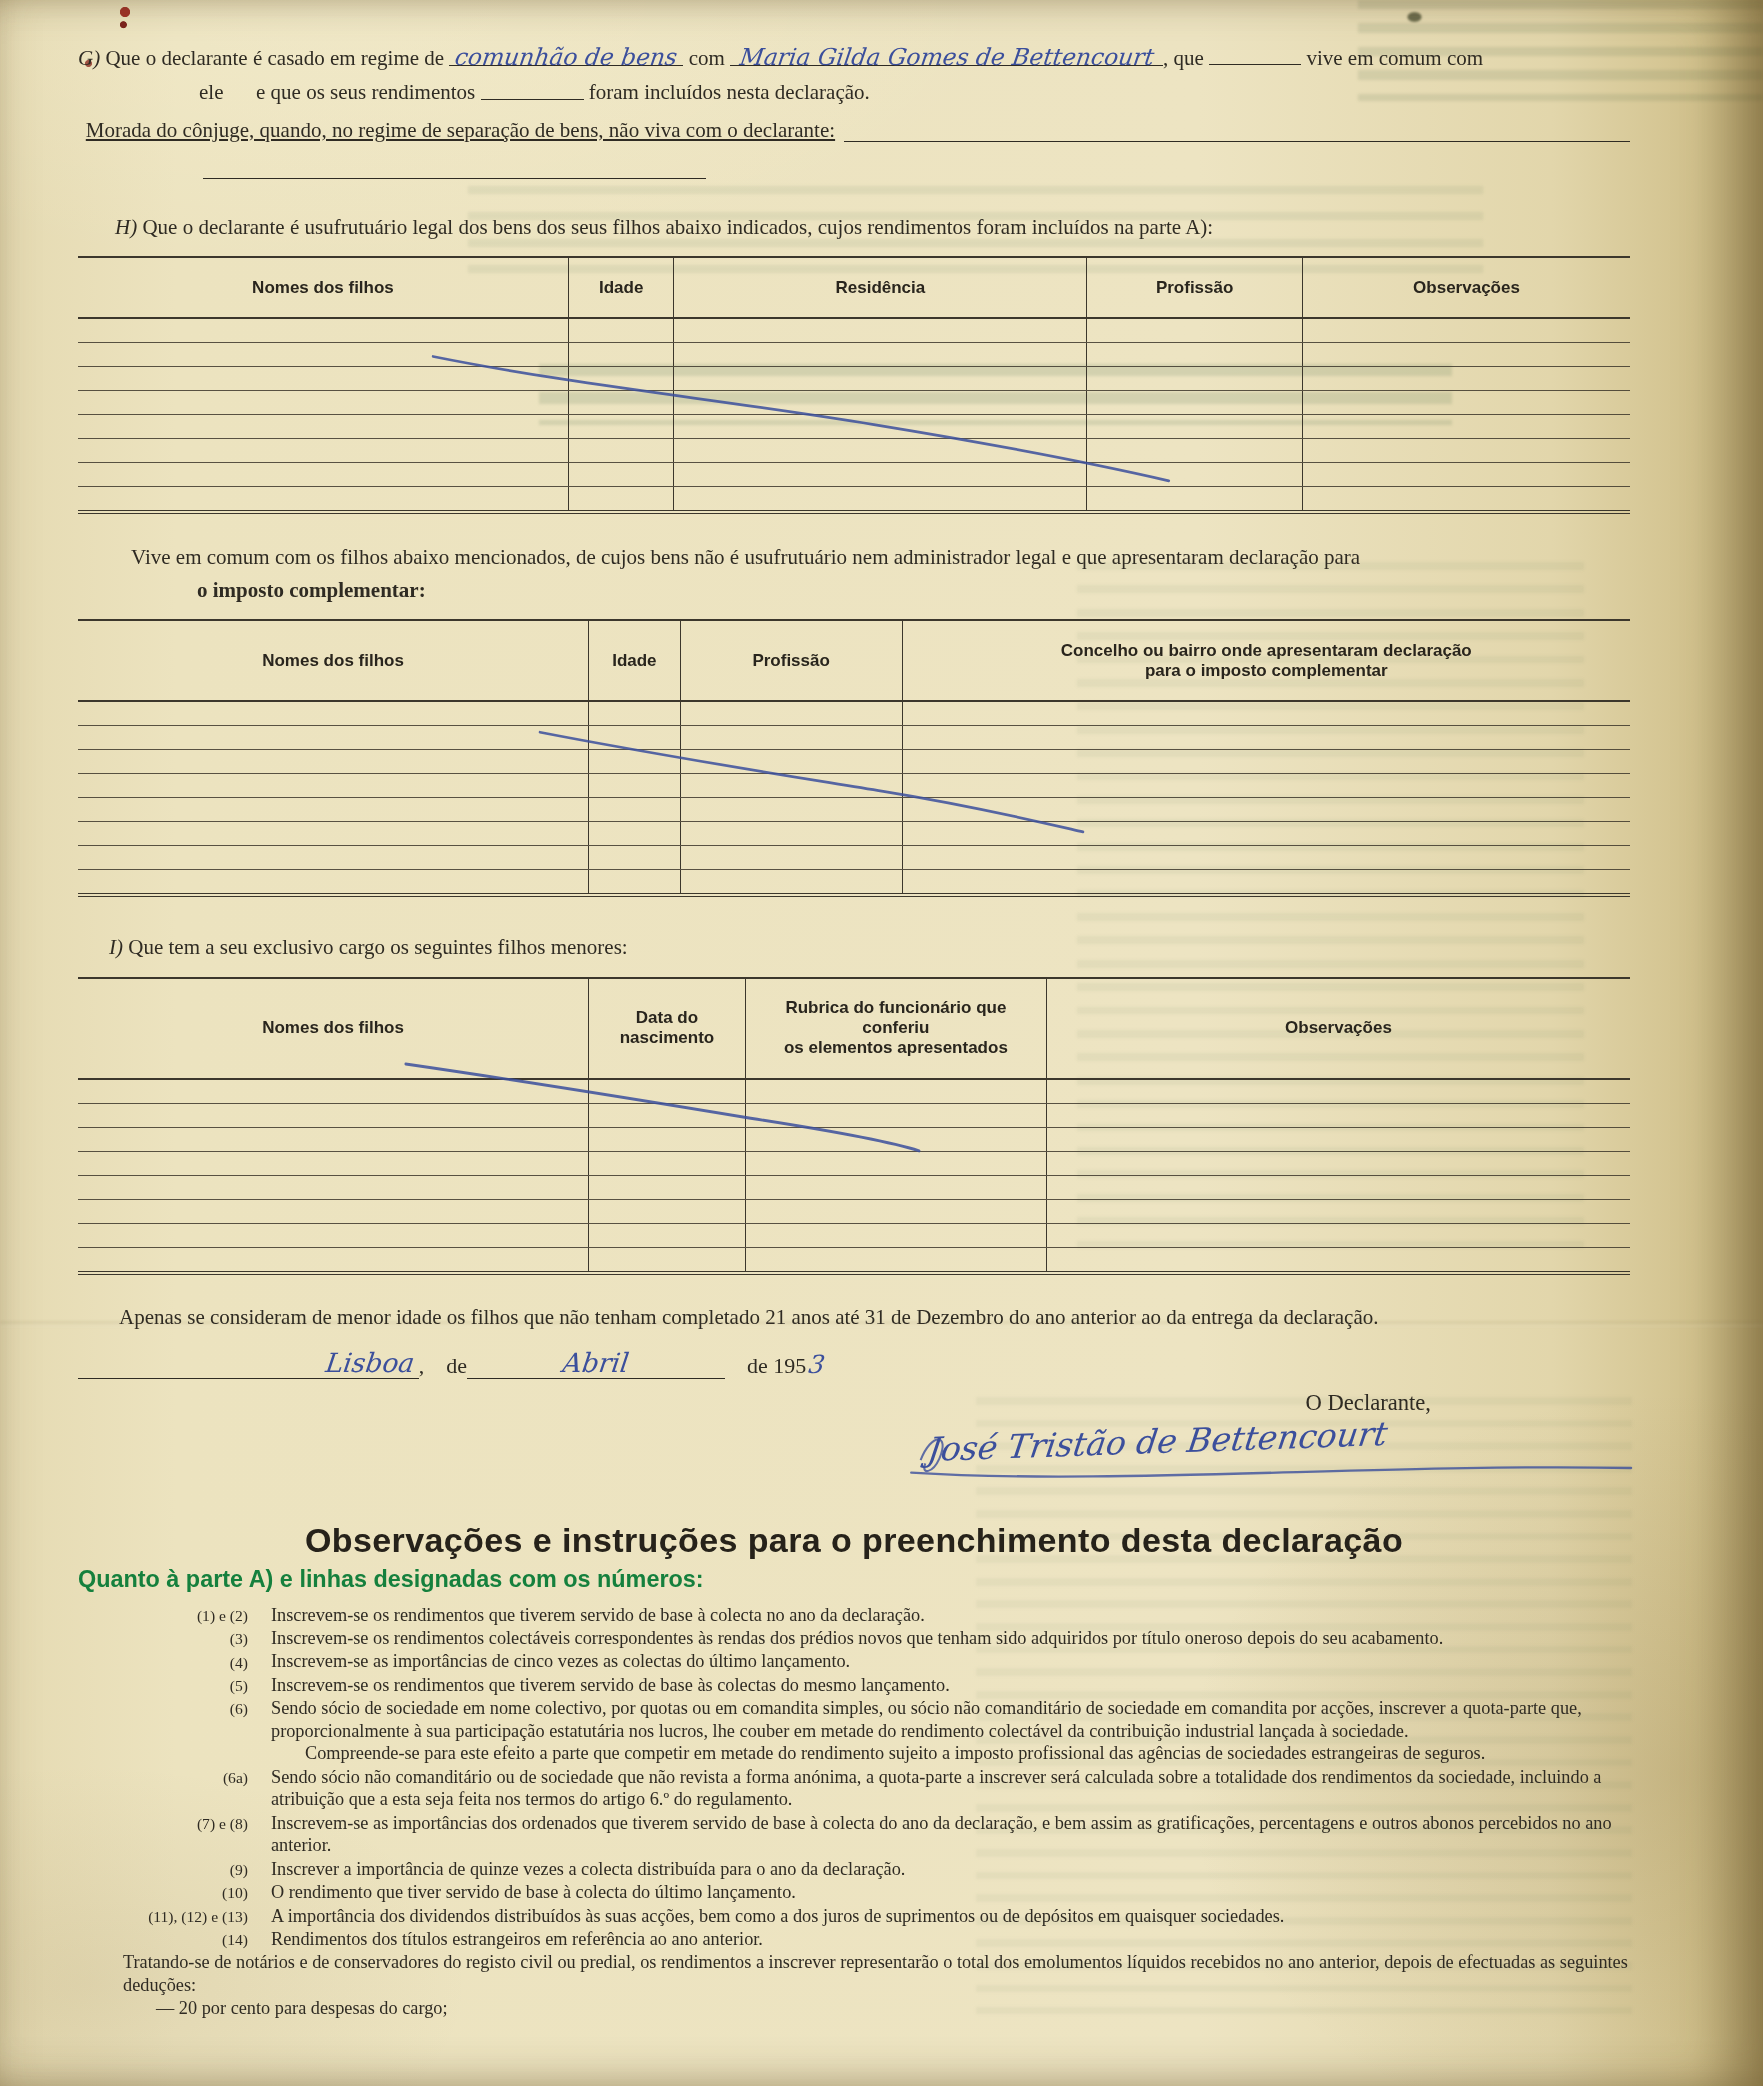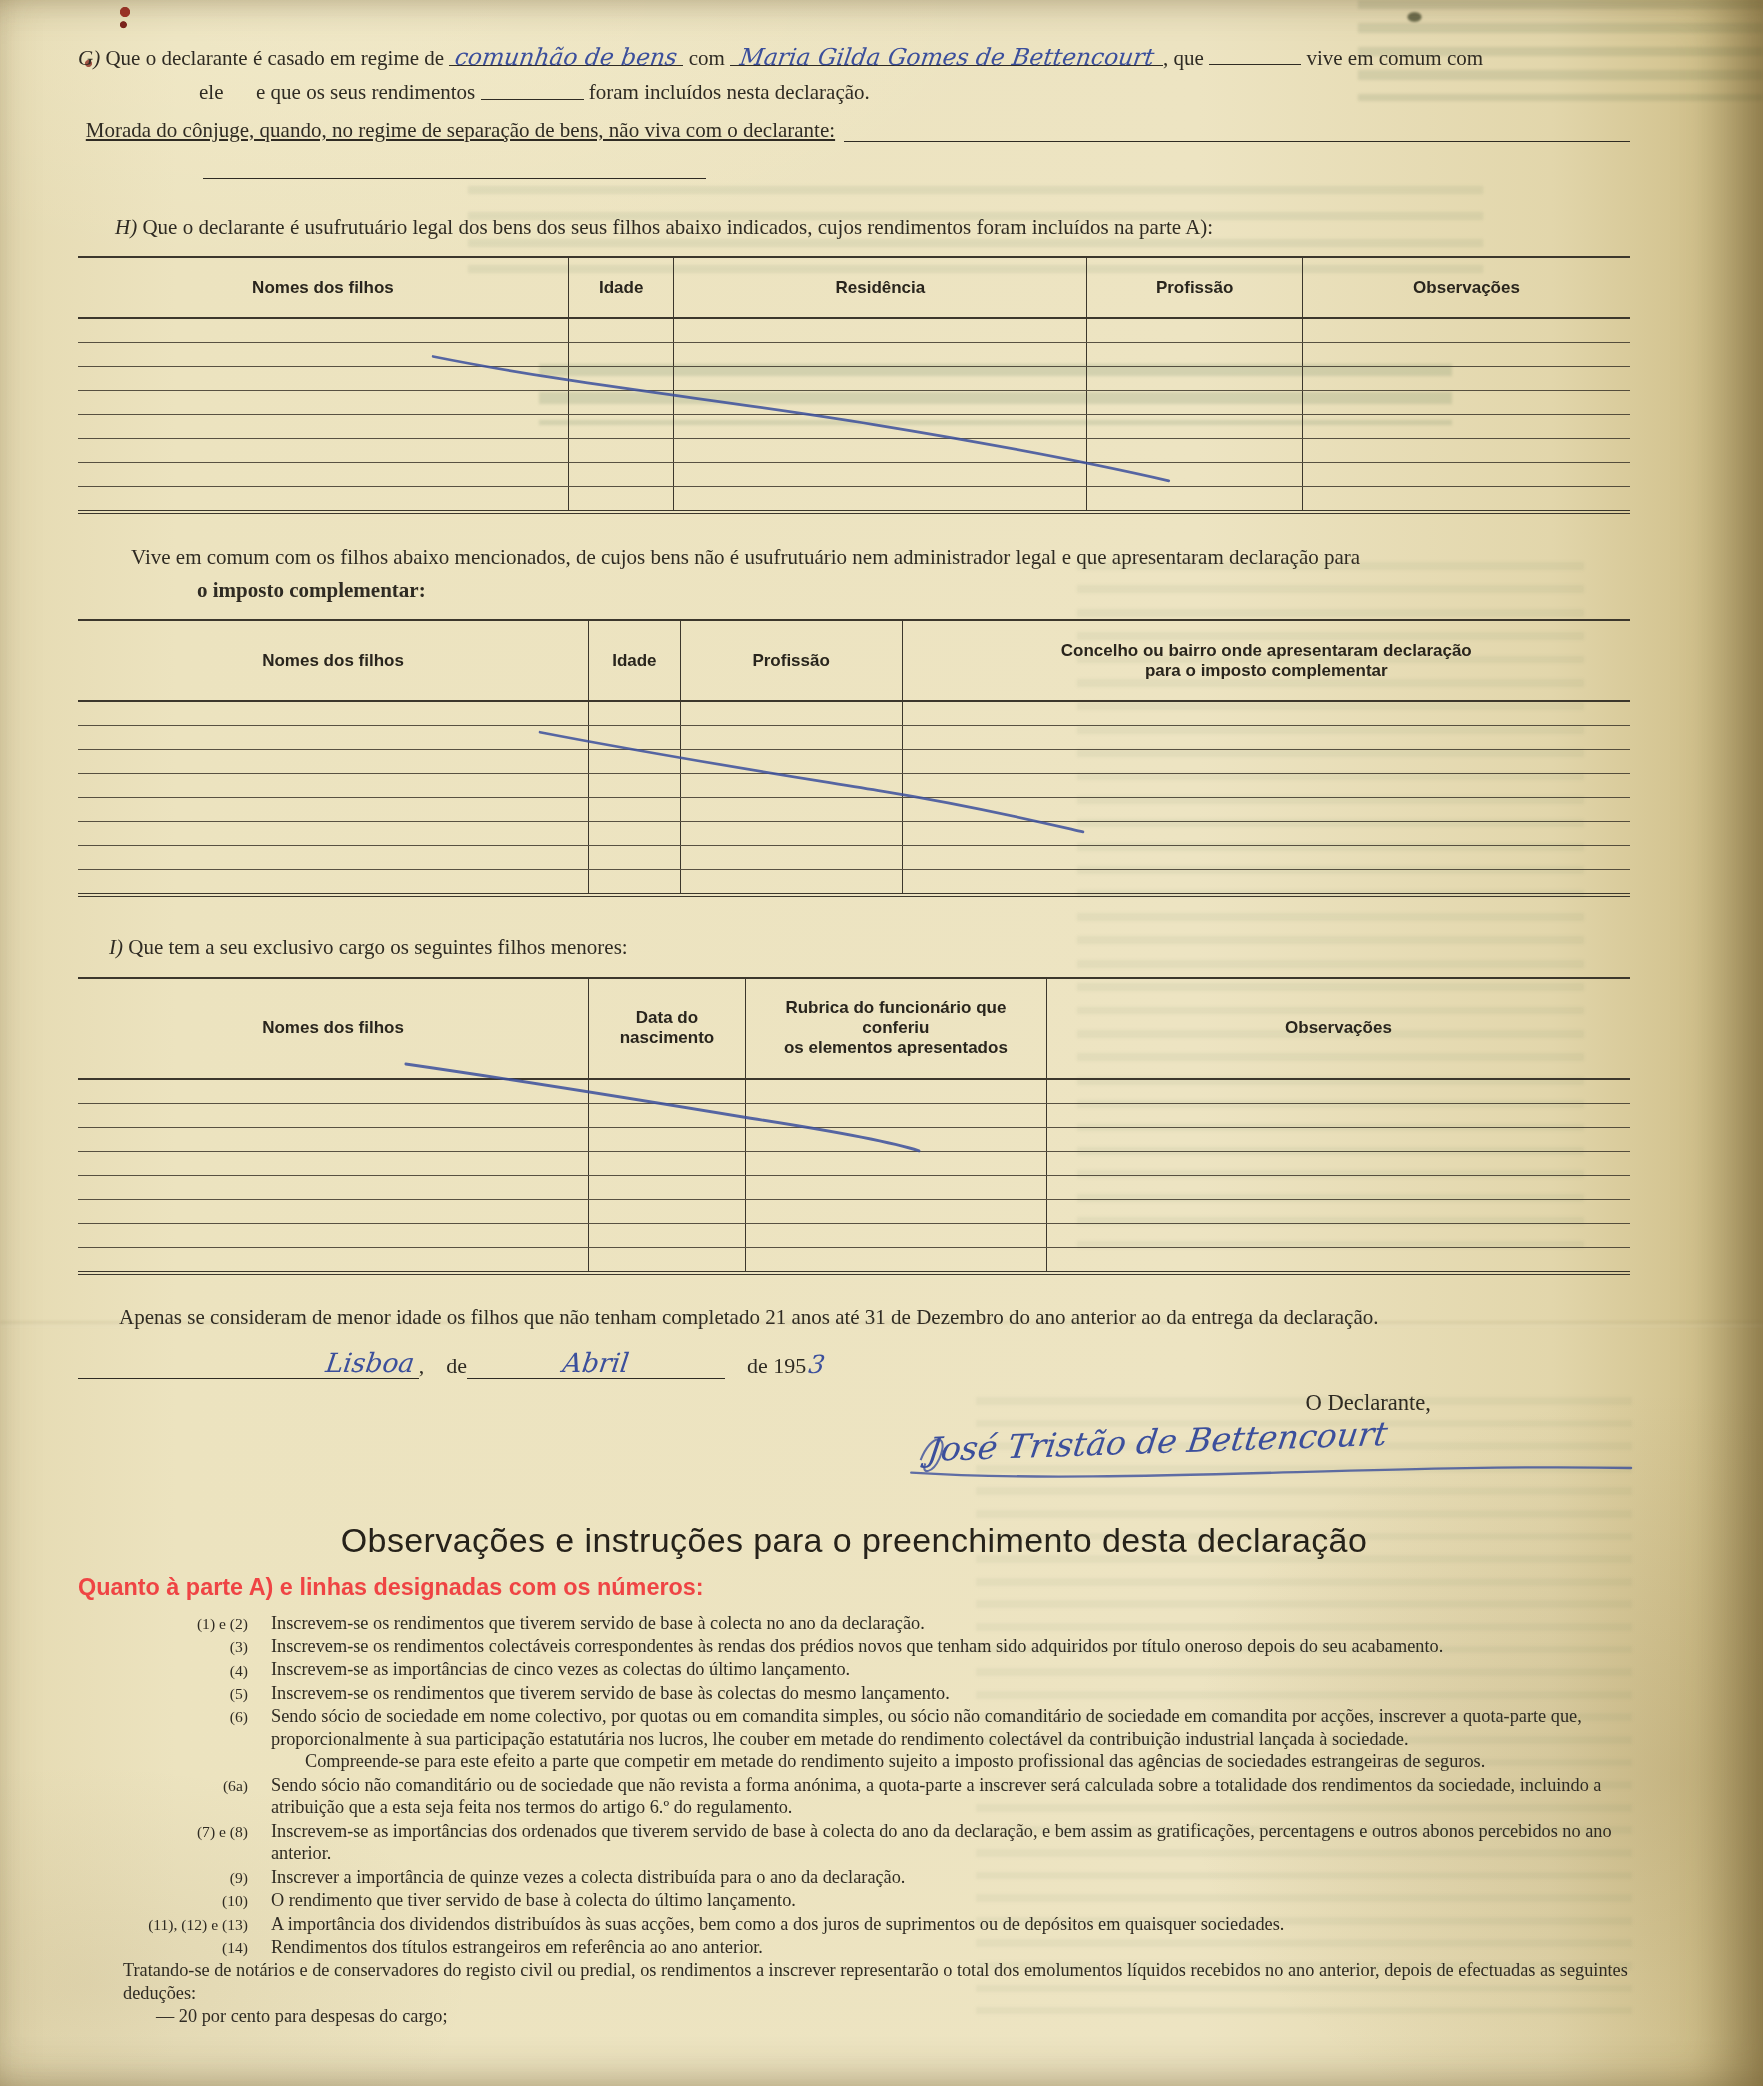--- a/index.html
+++ b/index.html
@@ -87,23 +87,23 @@
   .date-sep { padding:0 11px; }
   .year-digit { font-size:25px; margin-left:3.1px; }
 
   .declarant-row { text-align:right; padding-right:199px; margin-top:11px; font-size:22.6px; }
   .signature { position:relative; margin-left:827px; width:734px; height:72px; margin-top:1.6px; }
   .sig-text { position:absolute; left:23.4px; top:4.7px; font-size:33px; white-space:nowrap;
               transform:rotate(-2deg) skewX(-10deg); }
   .sig-svg { position:absolute; inset:0; }
 
   .instr-title { margin-top:31px; text-align:center; font-family:"Liberation Sans", sans-serif;
-                 font-weight:400; font-size:34px; color:#26221a; letter-spacing:0.4px; }
-  .instr-sub { margin-top:14px; font-family:"Liberation Sans", sans-serif; font-weight:700;
-               font-size:23.4px; color:#ef4444; }
+                 font-weight:700; font-size:34px; color:#26221a; letter-spacing:0.4px; }
+  .instr-sub { margin-top:6px; font-family:"Liberation Sans", sans-serif; font-weight:700;
+               font-size:23.4px; color:#15803d; }
   .notes { margin-top:11px; }
   .note { display:flex; margin-bottom:0.8px;gap:12px; }
   .note-label { flex:0 0 170px; width:170px; text-align:right; font-size:15.6px; padding-top:3.1px; }
   .note-body { flex:1; padding-left:11px; font-size:18.3px; line-height:22.6px; }
   .note-extra { padding-left:34px; }
   .note-extra.dash { padding-left:67px; }
 </style>
 </head>
 <body>
 

